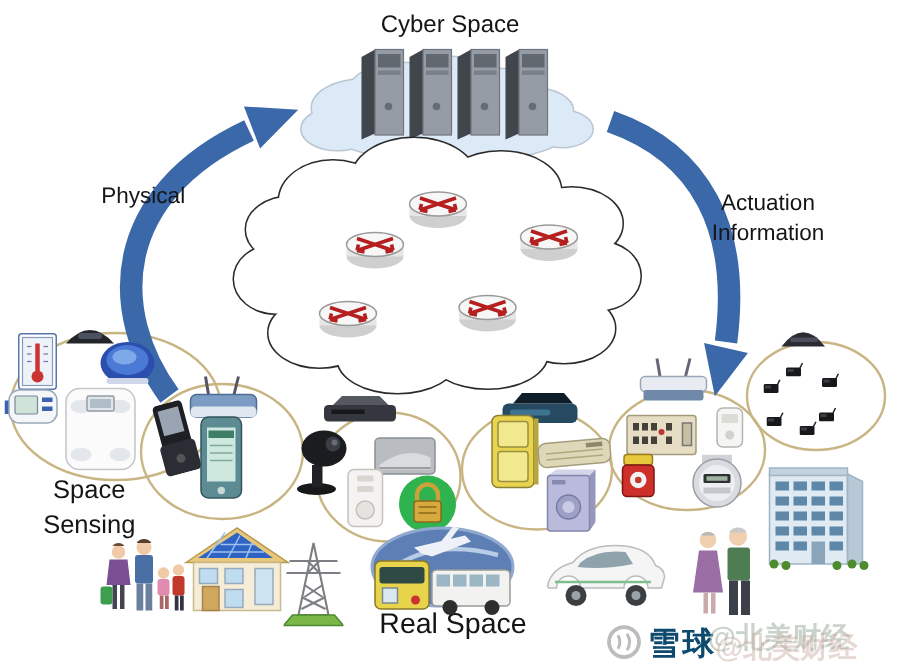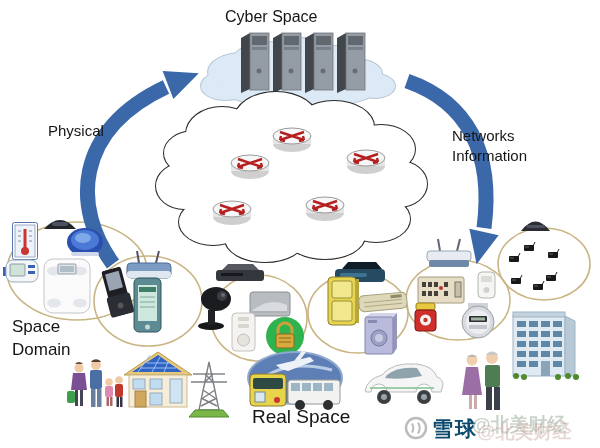--- a/index.html
+++ b/index.html
@@ -1,19 +1,19 @@
 <!DOCTYPE html>
 <html><head>
 <meta charset="utf-8">
 <style>
   html,body{margin:0;padding:0;background:#fff;}
   .stage{position:relative;width:600px;height:448px;background:#fff;overflow:hidden;
          font-family:"Liberation Sans",sans-serif;}
   .abs{position:absolute;}
-  .t{position:absolute;color:#151515;font-size:15px;line-height:20px;}
+  .t{position:absolute;text-align:center;color:#151515;font-size:15px;line-height:20px;}
   .t span{display:block;}
   .ic{position:absolute;}
   .ic svg{display:block;width:100%;height:100%;}
   .wm{position:absolute;color:#0c4a6e;font-weight:bold;}
   .wm-brand{font-size:21px;letter-spacing:2px;}
   .wm-overlay{position:absolute;left:472px;top:412px;width:126px;height:34px;}
   .wm-overlay span{position:absolute;font-size:19px;font-weight:bold;white-space:nowrap;
       color:#9fb0a0;opacity:.55;text-shadow:1px 1px 0 #fff;}
   .wm-overlay span:nth-child(2){left:5px;top:7px;color:#c9a9a0;opacity:.45;}
 </style>
@@ -136,26 +136,26 @@
     </g>
   </svg>
 
   <div class="t" style="left:225px;top:7px;width:150px;font-size:16px">
     <span>Cyber Space</span>
   </div>
   <div class="t" style="left:48px;top:121px;width:95px">
     <span>Physical</span>
   </div>
   <div class="t" style="left:452px;top:126px;width:120px">
-    <span>Networks</span>
+    <span>Actuation</span>
     <span>Information</span>
   </div>
   <div class="t" style="left:12px;top:315px;width:95px;font-size:17px;line-height:23px">
     <span>Space</span>
-    <span>Domain</span>
+    <span>Sensing</span>
   </div>
   <div class="t" style="left:252px;top:407px;width:100px;font-size:19px">
     <span>Real Space</span>
   </div>
 
   <div class="ic" style="left:42px;top:217px;width:36px;height:14px">
     <svg viewBox="0 0 36 14">
         <path d="M2 12 Q18 -6 34 12 Z" fill="#23252b"></path>
         <rect x="10" y="5" width="16" height="4" rx="2" fill="#4a5160"></rect>
       </svg>

